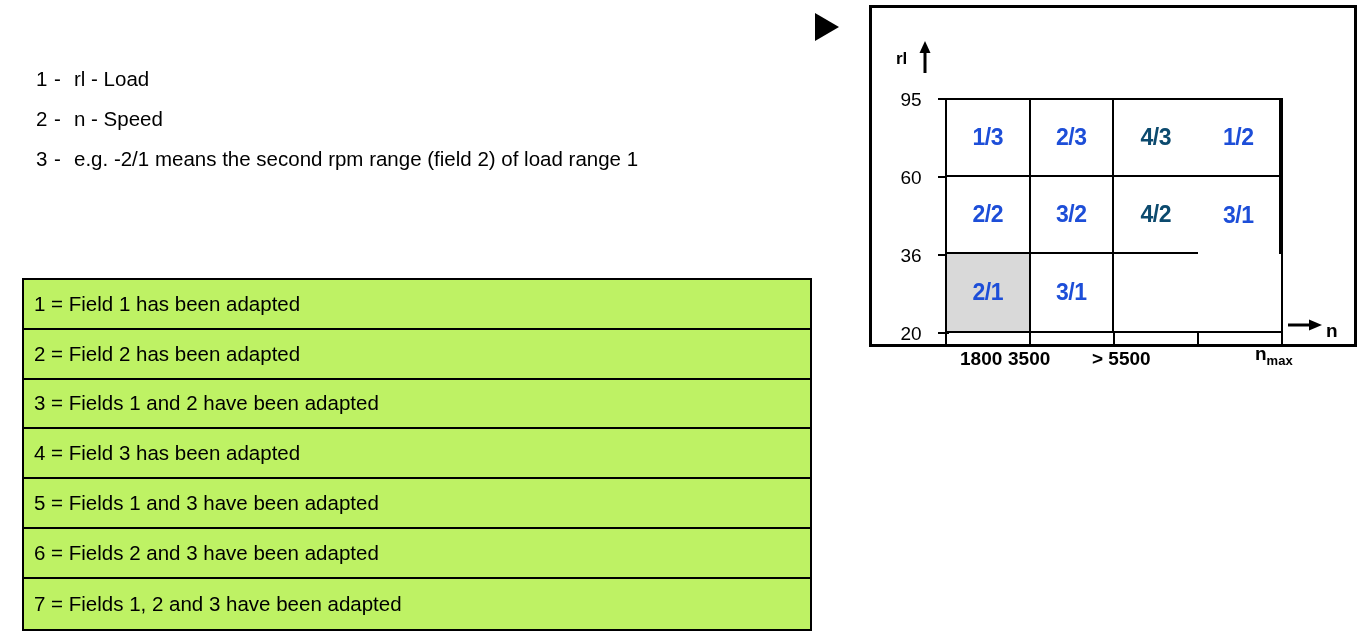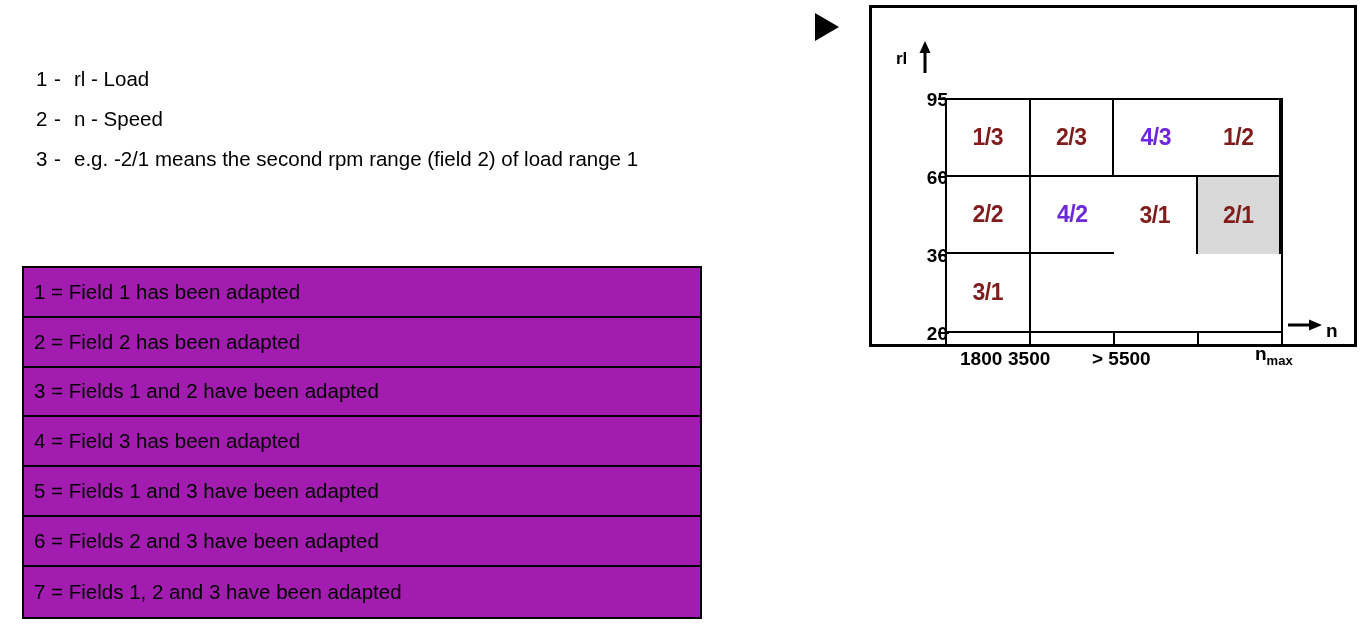--- a/index.html
+++ b/index.html
@@ -41,26 +41,26 @@
   }
   .note-text {
     white-space: normal;
     max-width: 735px;
   }
 
   
   #adaptation-table {
     position: absolute;
     left: 22px;
-    top: 266px;
-    width: 680px;
+    top: 278px;
+    width: 790px;
     border: 2.5px solid #000000;
     border-collapse: collapse;
     box-sizing: border-box;
-    background: #a21caf;
+    background: #bef264;
   }
   .table-row {
     height: 49.8px;
     box-sizing: border-box;
     border-bottom: 2.5px solid #000000;
     display: flex;
     align-items: center;
     padding-left: 10px;
     font-size: 20.5px;
   }
@@ -127,34 +127,34 @@
   .grid-cell {
     border-right: 2.5px solid #000000;
     border-bottom: 2.5px solid #000000;
     box-sizing: border-box;
     display: flex;
     align-items: center;
     justify-content: center;
     font-size: 23px;
     font-weight: bold;
     letter-spacing: -0.5px;
-    color: #7f1d1d;
+    color: #1d4ed8;
   }
   .grid-cell.col-last { border-right: none; }
   .grid-cell.row-last { border-bottom: none; }
-  .grid-cell.accent { color: #6d28d9; }
+  .grid-cell.accent { color: #0c4a6e; }
   .grid-cell.shaded { background: #d9d9d9; }
 
   
   .y-tick-label {
     position: absolute;
-    right: 0;
+    right: 16px;
     font-size: 19px;
-    font-weight: bold;
-    text-align: right;
+    font-weight: normal;
+    text-align: center;
     width: 42px;
     line-height: 1;
   }
   .y-tick-mark {
     position: absolute;
     width: 11px;
     height: 0;
     border-top: 2.5px solid #000000;
   }
   #y-ticks {
@@ -272,20 +272,21 @@
     <div class="y-tick-mark" style="left:52px; top:324px;"></div>
   </div>
 
   <div id="load-speed-grid">
     <div class="grid-cell">1/3</div>
     <div class="grid-cell">2/3</div>
     <div class="grid-cell col-last accent">4/3</div>
 
     <div class="grid-cell">1/2</div>
     <div class="grid-cell">2/2</div>
+    <div class="grid-cell">3/2</div>
     <div class="grid-cell col-last accent">4/2</div>
 
     <div class="grid-cell row-last">3/1</div>
     <div class="grid-cell row-last shaded">2/1</div>
     <div class="grid-cell row-last">3/1</div>
   </div>
 
   <div id="x-ticks">
     <div class="x-tick-mark" style="left:73px;  top:325px;"></div>
     <div class="x-tick-mark" style="left:157px; top:325px;"></div>

